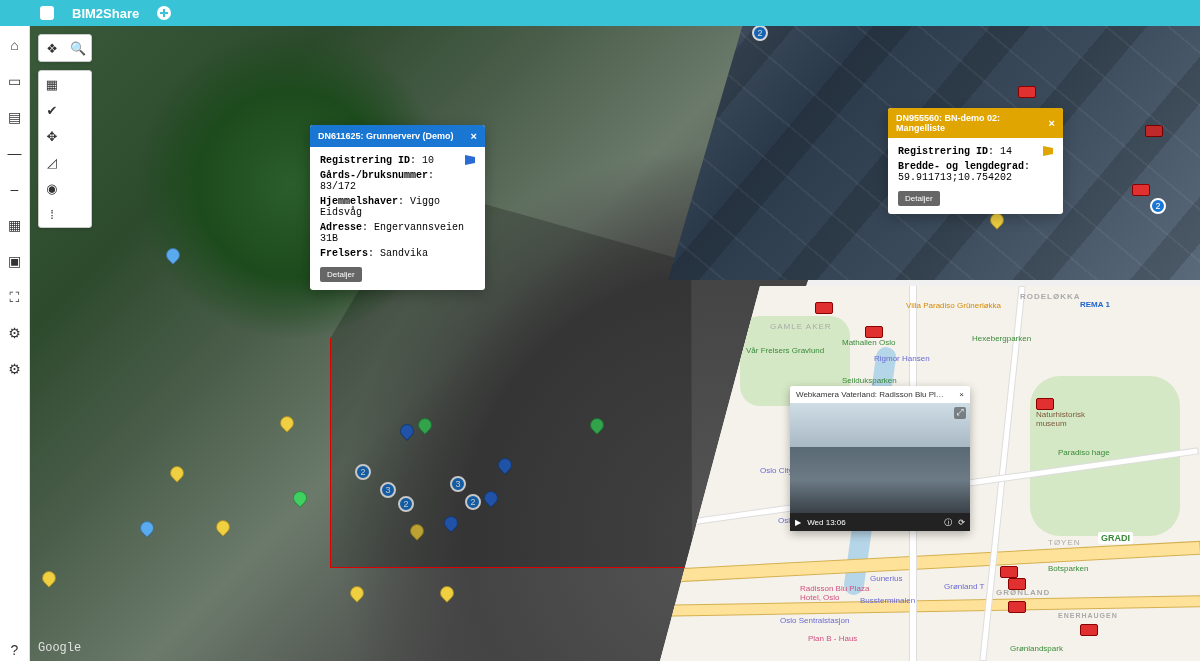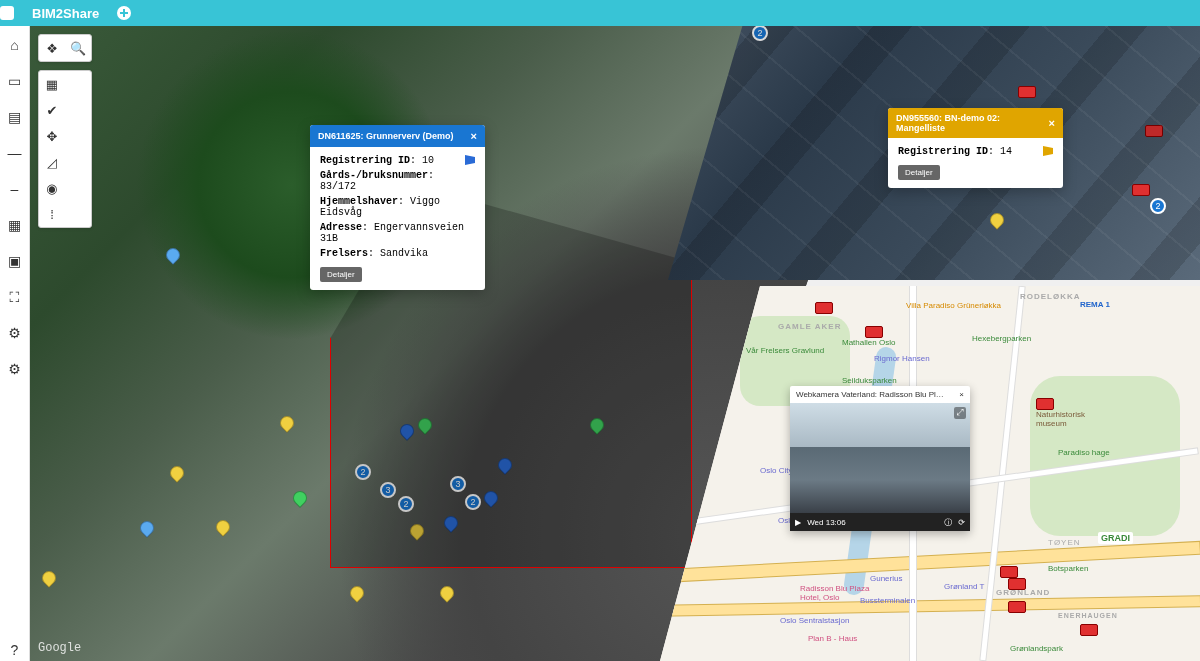--- a/index.html
+++ b/index.html
@@ -14,20 +14,21 @@
 
   
   .topbar {
     position: absolute;
     left: 0; top: 0;
     width: 100%;
     height: 26px;
     background: #38c4d6;
     display: flex;
     align-items: center;
+    padding-left: 40px;
     color: #fff;
     font-size: 13px;
     font-weight: 600;
     z-index: 50;
     gap: 18px;
   }
   .topbar .logo-icon {
     width: 14px; height: 14px;
     background: #fff;
     border-radius: 3px;
@@ -388,20 +389,21 @@
   <div class="marker yellow" style="left:330px; top:213px"></div>
 </div>
 
 <div class="popup" style="left:888px; top:108px; z-index:60">
   <div class="popup-hdr yellow">
     <span>DN955560: BN-demo 02: Mangelliste</span>
     <span class="x">×</span>
   </div>
   <div class="popup-body">
     <div class="row"><span class="flag" style="background:#e0a500"></span><b>Registrering ID</b>: <span>14</span></div>
+    <div class="row"><b>Bredde- og lengdegrad</b>: <span>59.911713;10.754202</span></div>
     <div class="btn-details">Detaljer</div>
   </div>
 </div>
 
 <div class="panel-rb">
   <div class="streetmap">
     <div class="park" style="position:absolute;left:80px;top:30px;width:110px;height:90px;border-radius:20px"></div>
     <div class="park" style="position:absolute;left:370px;top:90px;width:150px;height:160px;border-radius:30px"></div>
     <div class="water" style="position:absolute;left:200px;top:60px;width:20px;height:250px;transform:rotate(8deg);border-radius:10px"></div>
     <div class="road mainroad" style="left:0;top:270px;width:540px;height:12px;transform:rotate(-3deg)"></div>
@@ -411,21 +413,21 @@
     <div class="road" style="left:0;top:200px;width:540px;height:5px;transform:rotate(-8deg)"></div>
 
     <div class="poi" style="left:155px;top:16px"></div>
     <div class="poi" style="left:205px;top:40px"></div>
     <div class="poi" style="left:376px;top:112px"></div>
     <div class="poi" style="left:340px;top:280px"></div>
     <div class="poi" style="left:348px;top:292px"></div>
     <div class="poi" style="left:348px;top:315px"></div>
     <div class="poi" style="left:420px;top:338px"></div>
 
-    <label style="left:118px;top:36px;color:#aaa;font-weight:700;letter-spacing:1px">GAMLE AKER</label>
+    <label style="left:110px;top:36px;color:#aaa;font-weight:400;letter-spacing:1px">GAMLE AKER</label>
     <label style="left:360px;top:6px;color:#aaa;font-weight:600;letter-spacing:1px">RODELØKKA</label>
     <label style="left:388px;top:252px;color:#aaa;font-weight:400;letter-spacing:1px">TØYEN</label>
     <label style="left:336px;top:302px;color:#aaa;font-weight:600;letter-spacing:1px">GRØNLAND</label>
     <label style="left:398px;top:326px;color:#aaa;font-weight:600;letter-spacing:1px;font-size:7px">ENERHAUGEN</label>
     <label style="left:438px;top:246px;color:#3a8a3a;font-weight:700;background:#fff;padding:1px 3px;border-radius:2px;font-size:9px">GRADI</label>
 
     <label style="left:246px;top:15px;color:#d68a00">Villa Paradiso Grünerløkka</label>
     <label style="left:182px;top:52px;color:#3a8a3a">Mathallen Oslo</label>
     <label style="left:214px;top:68px;color:#6a6ad0">Rigmor Hansen</label>
     <label style="left:182px;top:90px;color:#3a8a3a">Seilduksparken</label>

